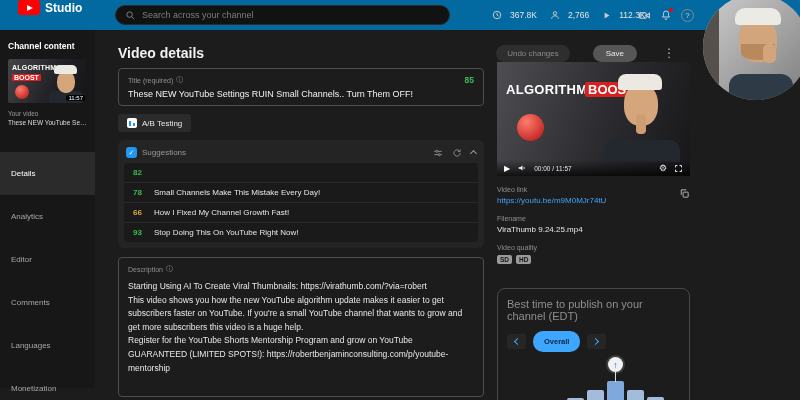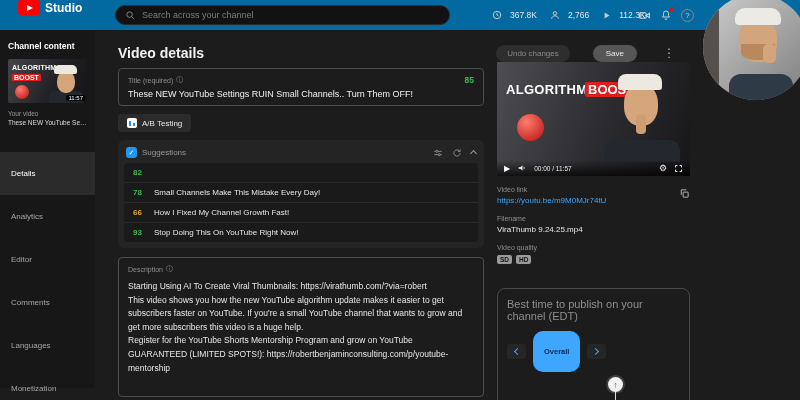--- a/index.html
+++ b/index.html
@@ -123,21 +123,21 @@
   .bt-card { margin-top:24px; border:1px solid #484848; border-radius:8px; padding:9px; height:130px; position:relative; }
   .bt-title { color:#8f8f8f; font-size:11px; }
   .bt-nav { display:flex; align-items:center; gap:7px; margin-top:9px; }
   .chev-btn { width:19px; height:15px; background:#262626; border:none; border-radius:3px;
               display:flex; align-items:center; justify-content:center; color:var(--accent,#3ea6ff); }
   .chev { display:inline-block; width:5px; height:5px; border-top:1.5px solid currentColor; border-right:1.5px solid currentColor; }
   .chev-left { transform:rotate(-135deg); margin-left:2px; }
   .chev-right { transform:rotate(45deg); margin-right:2px; }
   .chev-up { transform:rotate(-45deg); margin-top:2px; }
   .bt-overall { background:var(--accent,#3ea6ff); color:#0b2942; font-size:7.5px; font-weight:bold;
-                border:none; border-radius:10px; padding:16px 11px; }
+                border:none; border-radius:10px; padding:6px 11px; }
   .bt-chart { position:relative; margin:4px auto 0; width:177px; height:70px; }
   .bt-bars { position:absolute; left:0; right:0; bottom:0; display:flex; align-items:flex-end; gap:3px; }
   .bar { width:17px; background:#a4bcdc; border-radius:2px 2px 0 0; }
   .bar-hl { background:#7fa8dc; }
   .bt-marker { position:absolute; left:101px; top:1px; width:15px; height:15px; border-radius:50%;
                background:#f1f1f1; color:#1a6dc0; font-size:9px; font-weight:bold;
                display:flex; align-items:center; justify-content:center; box-shadow:0 0 0 2px rgba(255,255,255,.15); }
   .bt-marker-line { position:absolute; left:108px; top:16px; width:1px; height:10px; background:#dcdcdc; }
 
   

